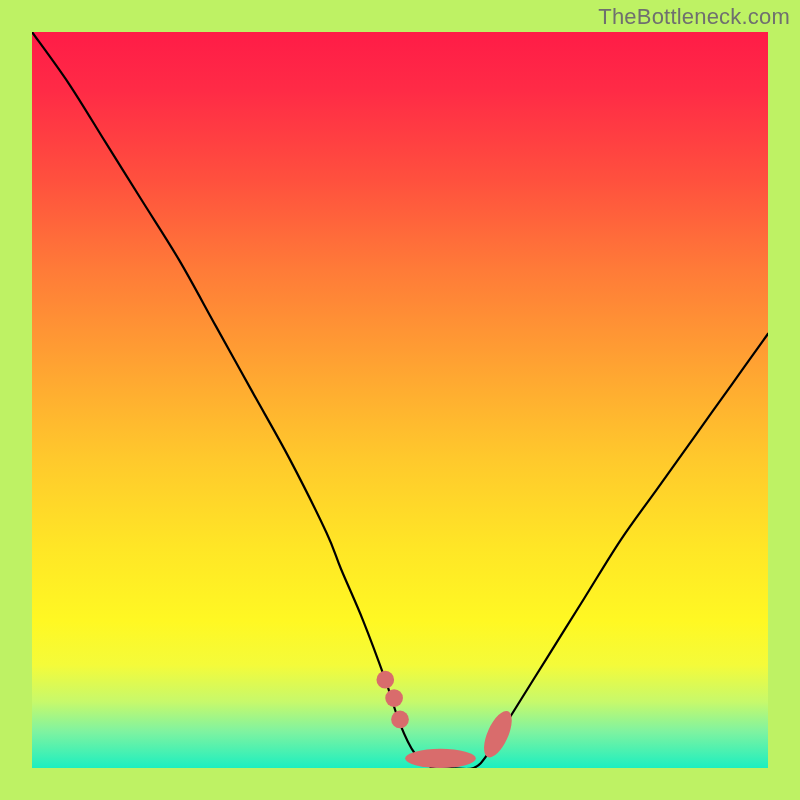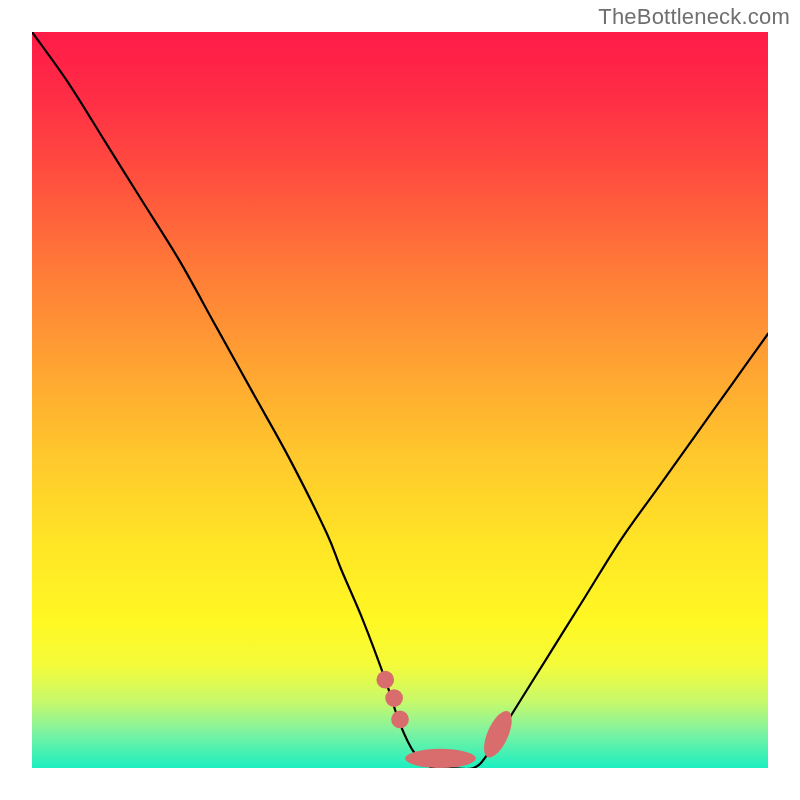--- a/index.html
+++ b/index.html
@@ -3,21 +3,21 @@
 <meta charset="utf-8">
 <style>
   * { margin: 0; padding: 0; box-sizing: border-box; }
   html, body { width: 800px; height: 800px; overflow: hidden; }
   body { background: #000; font-family: Arial, Helvetica, sans-serif; }
 
   .frame {
     position: absolute;
     left: 0; top: 0;
     width: 800px; height: 800px;
-    background: #ffffff;
+    background: #bef264;
   }
 
   .watermark {
     position: absolute;
     top: 4px;
     right: 10px;
     color: #6f6f6f;
     font-size: 22px;
     font-weight: 400;
     letter-spacing: 0.2px;

